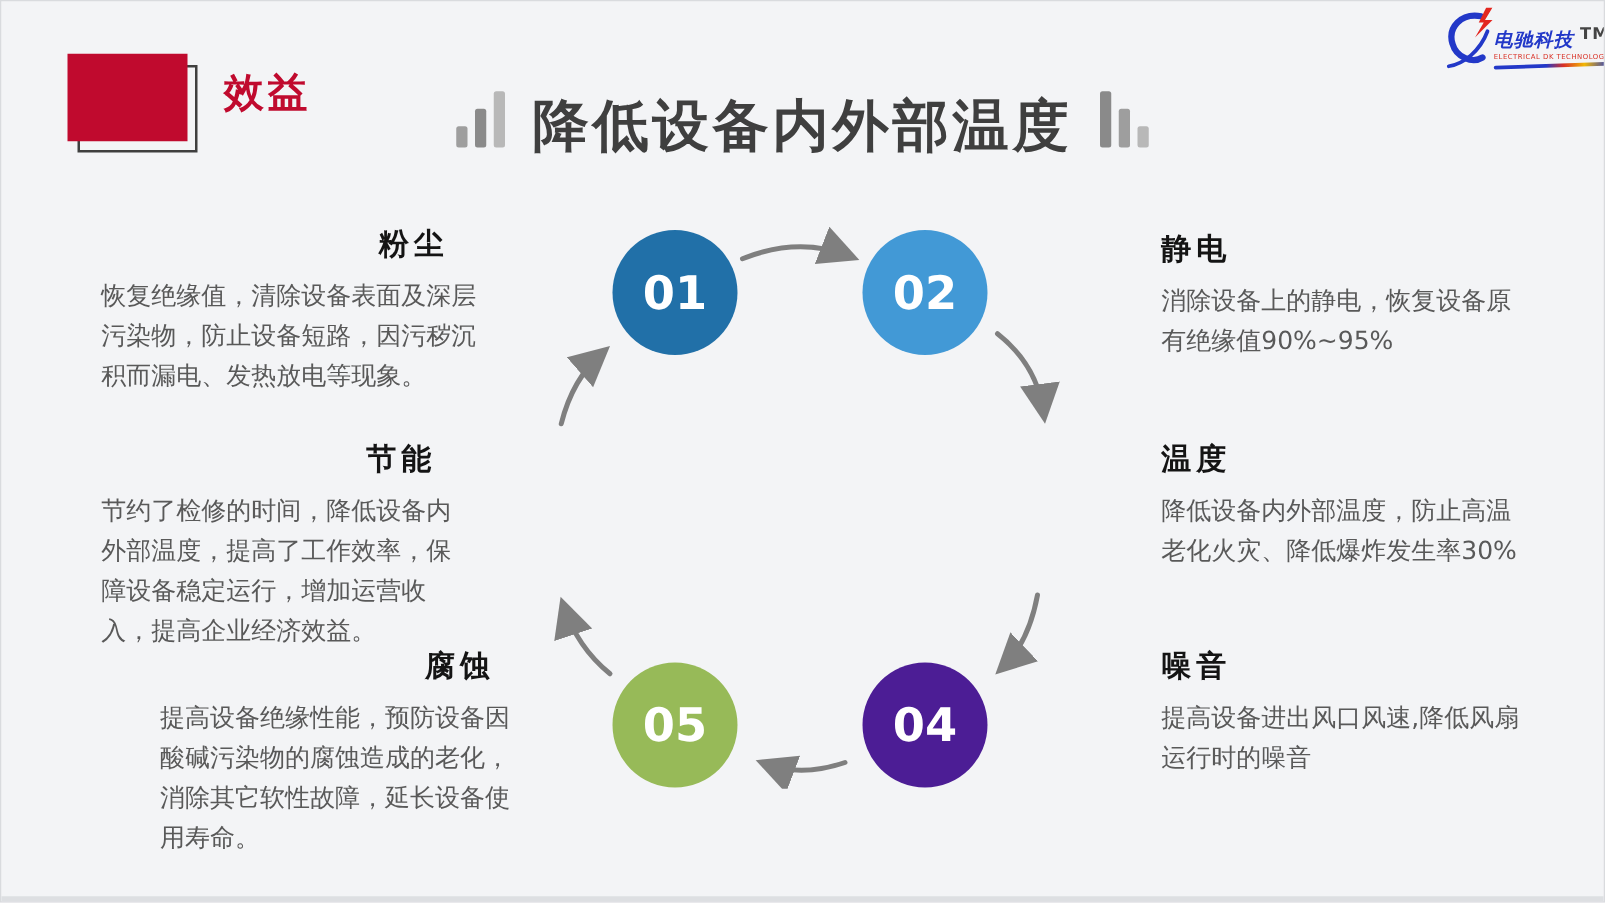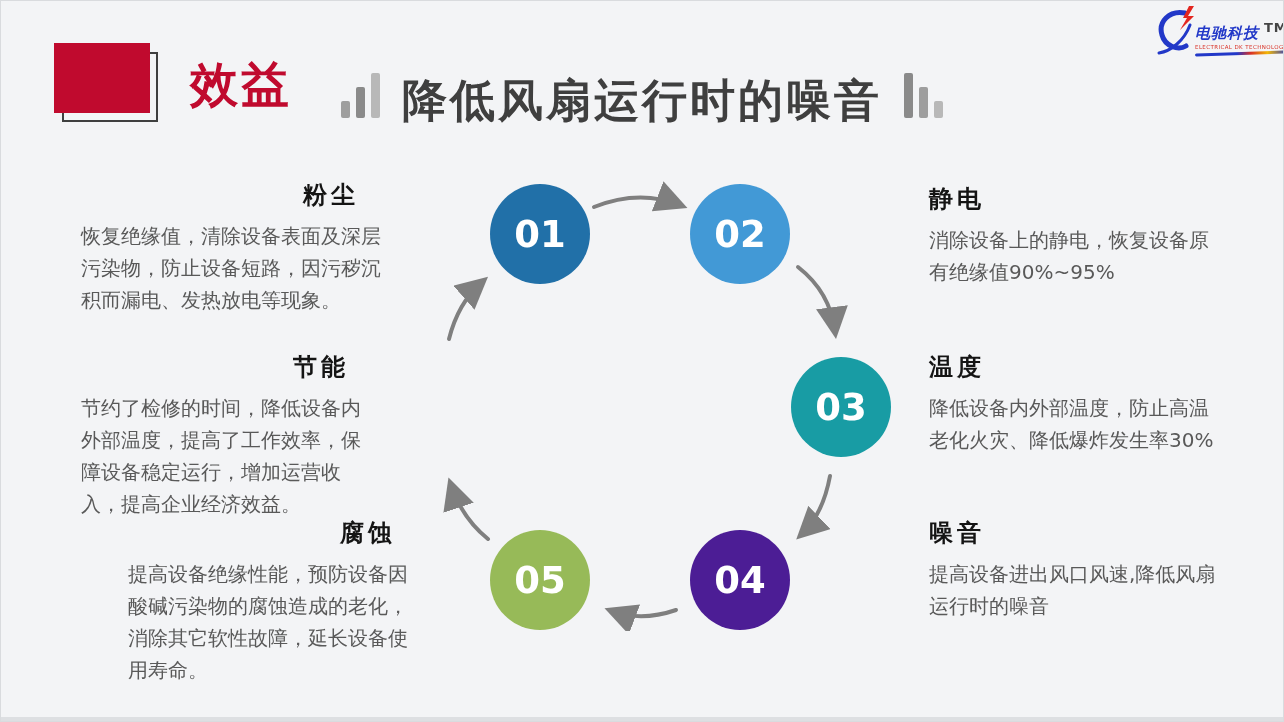--- a/index.html
+++ b/index.html
@@ -8,21 +8,21 @@
     position:relative; width:1284px; height:722px;
     background:#F3F4F6; overflow:hidden;
     font-family:"DejaVu Sans","Liberation Sans",sans-serif;
     border:1px solid #D9DBDE;
   }
   .bottom-strip { position:absolute; left:0; right:0; bottom:0; height:4px; background:#DDDFE2; }
 
   
   .accent-outline { position:absolute; left:61px; top:51px; width:96px; height:70px; border:2px solid #3F3F3F; background:transparent; }
   .accent-rect    { position:absolute; left:53px; top:42px; width:96px; height:70px; background:#C00A2E; }
-  .section-label  { position:absolute; left:189px; top:52px; font-size:48px; font-weight:bold; color:#C00A2E; letter-spacing:3px; }
+  .section-label  { position:absolute; left:178px; top:52px; font-size:32px; font-weight:bold; color:#C00A2E; letter-spacing:3px; }
 
   
   .title-wrap { position:absolute; top:72px; left:0; width:100%; display:flex; justify-content:center; align-items:flex-end; gap:22px; }
   .title-text { font-size:45px; font-weight:bold; color:#3F3F3F; letter-spacing:3px; line-height:1.2; }
   .bars { display:flex; align-items:flex-end; gap:6px; padding-bottom:10px; }
   .bar { width:9px; border-radius:2px; }
   .bar.s { height:17px; } .bar.m { height:31px; } .bar.t { height:45px; }
   .bL1 { background:#9E9E9E; } .bL2 { background:#8A8A8A; } .bL3 { background:#B8B8B8; }
   .bR1 { background:#8A8A8A; } .bR2 { background:#9E9E9E; } .bR3 { background:#B8B8B8; }
 
@@ -67,21 +67,21 @@
   <div class="accent-outline"></div>
   <div class="accent-rect" style="background-color: rgb(192, 10, 46);"></div>
   <div class="section-label" style="color: rgb(192, 10, 46);">效益</div>
 
   <div class="title-wrap">
     <div class="bars">
       <span class="bar s bL1"></span>
       <span class="bar m bL2"></span>
       <span class="bar t bL3"></span>
     </div>
-    <div class="title-text" style="color: rgb(63, 63, 63);">降低风扇运行时的噪音</div>
+    <div class="title-text" style="color: rgb(63, 63, 63);">降低设备内外部温度</div>
     <div class="bars">
       <span class="bar t bR1"></span>
       <span class="bar m bR2"></span>
       <span class="bar s bR3"></span>
     </div>
   </div>
 
   <div class="logo">
     <svg class="logo-swoosh" viewBox="0 0 38 52">
       <path d="M28 7 C 12 4 1 16 5 29 C 8 40 21 45 29 40" fill="none" stroke="#2238C8" stroke-width="5" stroke-linecap="round"></path>
@@ -130,19 +130,18 @@
       </defs>
       <path class="arrow" d="M205 46 Q 250 28 291 44" marker-end="url(#ah)" stroke="#7F7F7F"></path>
       <path class="arrow" d="M409 106 Q 441 131 446 170" marker-end="url(#ah)" stroke="#7F7F7F"></path>
       <path class="arrow" d="M441 315 Q 434 353 413 373" marker-end="url(#ah)" stroke="#7F7F7F"></path>
       <path class="arrow" d="M287 449 Q 252 461 223 450" marker-end="url(#ah)" stroke="#7F7F7F"></path>
       <path class="arrow" d="M99 378 Q 73 357 62 324" marker-end="url(#ah)" stroke="#7F7F7F"></path>
       <path class="arrow" d="M60 178 Q 69 142 93 121" marker-end="url(#ah)" stroke="#7F7F7F"></path>
     </svg>
     <div class="step" id="s1" style="background-color: rgb(33, 112, 168);">01</div>
     <div class="step" id="s2" style="background-color: rgb(66, 153, 214);">02</div>
-    <div class="step" id="s3" style="background-color: rgb(24, 156, 164);">03</div>
     <div class="step" id="s4" style="background-color: #4c1d95;">04</div>
     <div class="step" id="s5" style="background-color: rgb(151, 186, 88);">05</div>
   </div>
 
   <div class="bottom-strip"></div>
 </div>
 
 </body></html>

